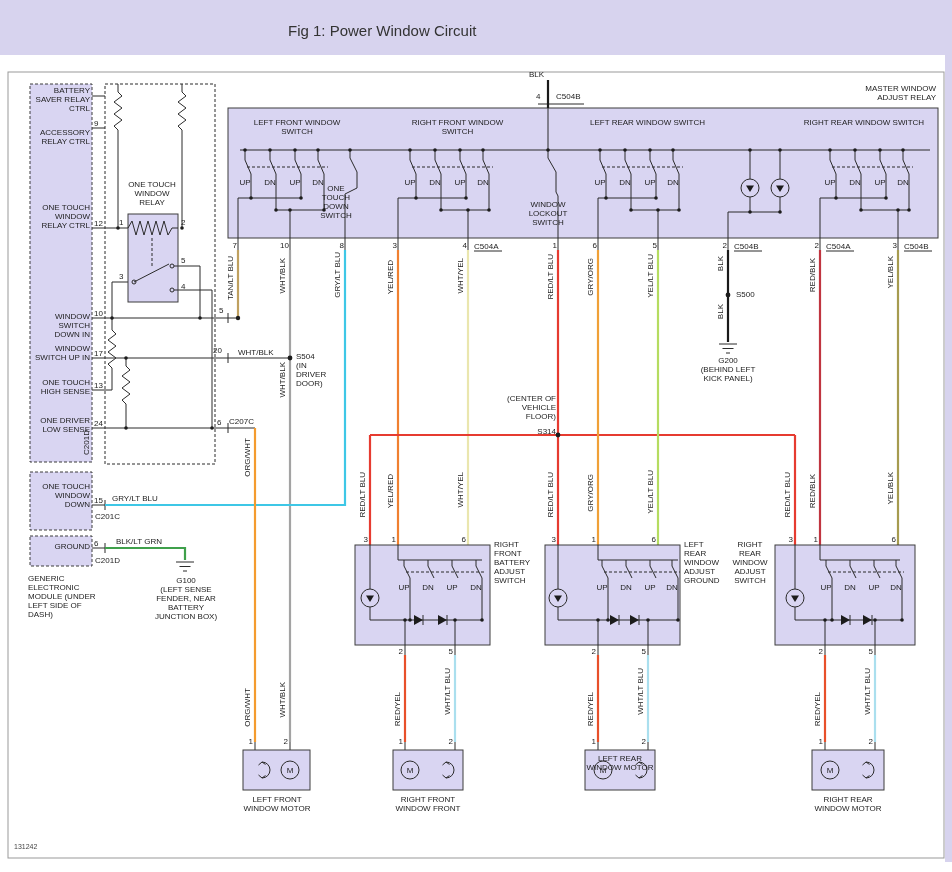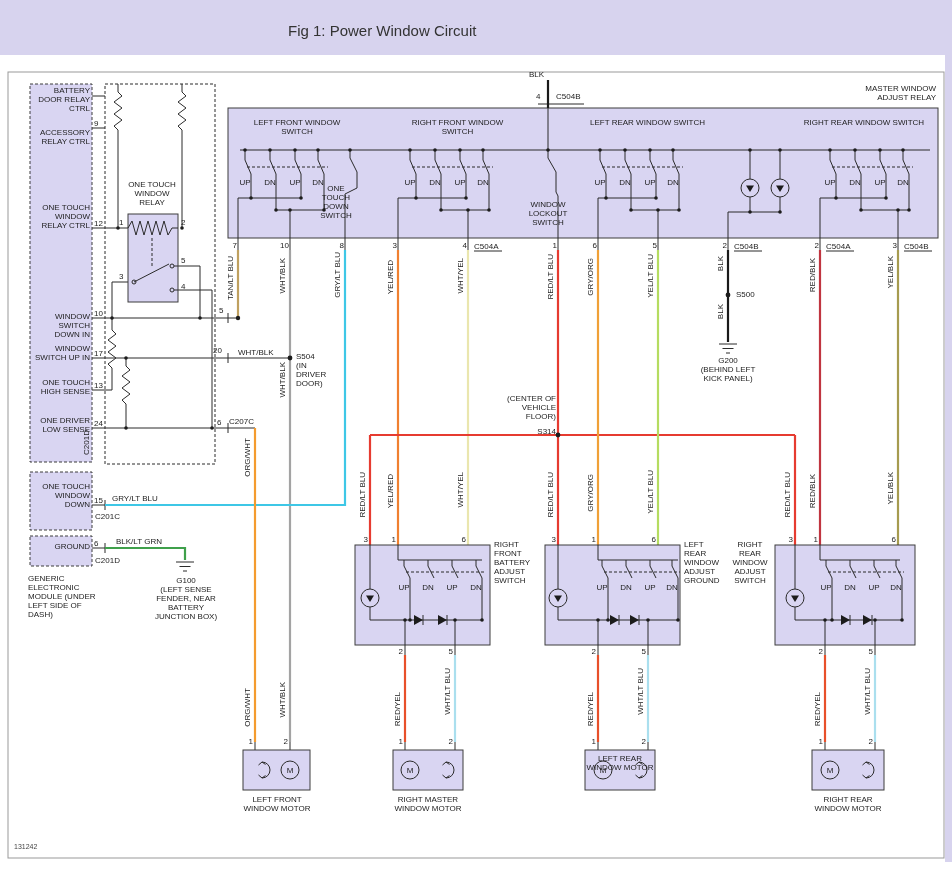--- a/index.html
+++ b/index.html
@@ -406,21 +406,21 @@
       <circle class="dot" cx="678" cy="620" r="1.8"></circle>
     <circle class="dot" cx="598" cy="620" r="1.8"></circle>
       <circle class="dot" cx="648" cy="620" r="1.8"></circle>
     <circle class="dot" cx="832" cy="620" r="1.8"></circle>
       <circle class="dot" cx="902" cy="620" r="1.8"></circle>
     <circle class="dot" cx="825" cy="620" r="1.8"></circle>
       <circle class="dot" cx="875" cy="620" r="1.8"></circle>
   </g>
 </svg>
 
-<div class="lbl r" style="left:32px;top:86px;width:58px">BATTERY DOOR RELAY CTRL</div>
+<div class="lbl r" style="left:32px;top:86px;width:58px">BATTERY SAVER RELAY CTRL</div>
 <div class="lbl r" style="left:32px;top:128px;width:58px">ACCESSORY RELAY CTRL</div>
 <div class="lbl r" style="left:32px;top:203px;width:58px">ONE TOUCH WINDOW RELAY CTRL</div>
 <div class="lbl r" style="left:32px;top:312px;width:58px">WINDOW SWITCH DOWN IN</div>
 <div class="lbl r" style="left:32px;top:344px;width:58px">WINDOW SWITCH UP IN</div>
 <div class="lbl r" style="left:32px;top:378px;width:58px">ONE TOUCH HIGH SENSE</div>
 <div class="lbl r" style="left:32px;top:416px;width:58px">ONE DRIVER LOW SENSE</div>
 <div class="lbl r" style="left:32px;top:482px;width:58px">ONE TOUCH WINDOW DOWN</div>
 <div class="lbl r" style="left:32px;top:542px;width:58px">GROUND</div>
 <div class="lbl" style="left:28px;top:574px;width:70px">GENERIC ELECTRONIC MODULE (UNDER LEFT SIDE OF DASH)</div>
 <div class="lbl" style="left:94px;top:119px">9</div>
@@ -571,17 +571,17 @@
 
 <div class="lbl r" style="left:245px;top:737px;width:8px">1</div>
 <div class="lbl r" style="left:280px;top:737px;width:8px">2</div>
 <div class="lbl r" style="left:395px;top:737px;width:8px">1</div>
 <div class="lbl r" style="left:445px;top:737px;width:8px">2</div>
 <div class="lbl r" style="left:588px;top:737px;width:8px">1</div>
 <div class="lbl r" style="left:638px;top:737px;width:8px">2</div>
 <div class="lbl r" style="left:815px;top:737px;width:8px">1</div>
 <div class="lbl r" style="left:865px;top:737px;width:8px">2</div>
 <div class="lbl c" style="left:237px;top:795px;width:80px">LEFT FRONT WINDOW MOTOR</div>
-<div class="lbl c" style="left:388px;top:795px;width:80px">RIGHT MASTER WINDOW MOTOR</div>
+<div class="lbl c" style="left:388px;top:795px;width:80px">RIGHT FRONT WINDOW FRONT</div>
 <div class="lbl c" style="left:580px;top:754px;width:80px">LEFT REAR WINDOW MOTOR</div>
 <div class="lbl c" style="left:808px;top:795px;width:80px">RIGHT REAR WINDOW MOTOR</div>
 
 <div class="lbl sm" style="left:14px;top:843px">131242</div>
 
 </body></html>

